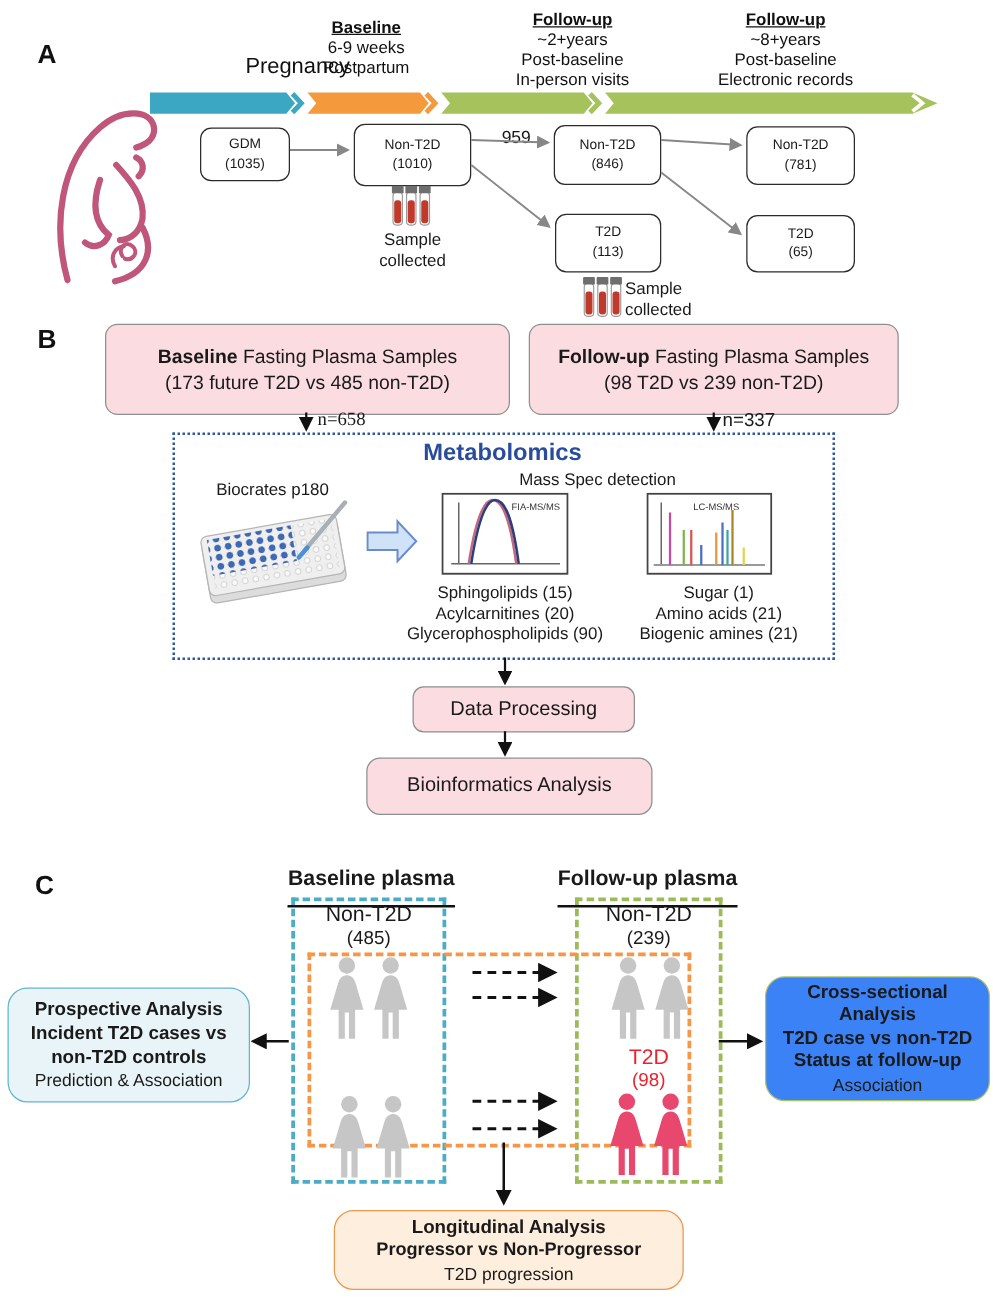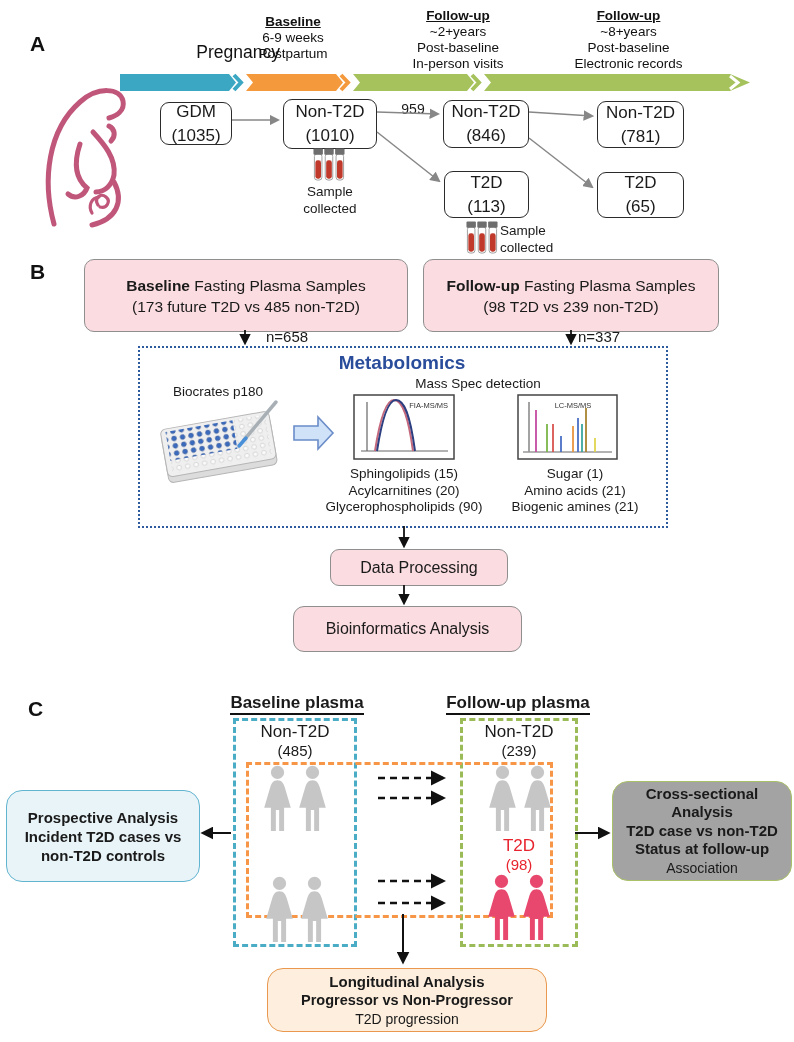--- a/index.html
+++ b/index.html
@@ -4,42 +4,42 @@
 <style>
   html,body{margin:0;padding:0;background:#fff;}
   .stage{position:relative;width:794px;height:1042px;background:#ffffff;
          font-family:"Liberation Sans",sans-serif;color:#1a1a1a;overflow:hidden;}
   .abs{position:absolute;}
   .panel-label{font-size:21px;font-weight:bold;color:#111;}
   .tl-label{font-size:13.5px;line-height:16px;text-align:center;color:#111;}
   .tl-title{font-weight:bold;text-decoration:underline;}
   .preg-label{font-size:17.5px;text-align:right;}
   .nodebox{border:1.7px solid #2b2b2b;border-radius:9px;background:#fff;text-align:center;
-           font-size:17px;line-height:1.4;display:flex;flex-direction:column;justify-content:center;}
+           font-size:11px;line-height:1.4;display:flex;flex-direction:column;justify-content:center;}
   .smalltext{font-size:13.5px;line-height:16.5px;text-align:center;}
   .pinkbox{background:#fbdce1;border:1.5px solid #8f8f8f;border-radius:10px;text-align:center;
            display:flex;flex-direction:column;justify-content:center;font-size:15.5px;line-height:21px;}
   .b{font-weight:bold;}
   .nlabel{font-size:15px;}
   .dottedbox{border:2px dotted #2e5b9f;}
   .metab-title{font-size:19px;font-weight:bold;color:#2a4d9b;text-align:center;}
   .procbox{background:#fbdce1;border:1.5px solid #8f8f8f;border-radius:9px;display:flex;
            align-items:center;justify-content:center;font-size:16px;}
   .hdr-c{font-size:17px;font-weight:bold;text-align:center;}
-  .hdr-c span{border-bottom:2px solid #111;padding-bottom:1px;}
+  .hdr-c span{border-bottom:2px solid #111;padding-bottom:12px;}
   .dash-blue{border:3px dashed #4bacc6;z-index:1;}
   .dash-green{border:3px dashed #9bbb59;z-index:1;}
   .dash-orange{border:3px dashed #f79646;z-index:2;}
   .cgrp{text-align:center;z-index:3;}
   .cgrp .t1{font-size:17px;line-height:20px;}
   .cgrp .t2{font-size:15px;line-height:18px;}
   .red{color:#e8232e;}
   .roundbox{border-radius:16px;text-align:center;display:flex;flex-direction:column;justify-content:center;z-index:3;}
   .prospective{background:#e9f4f8;border:1.6px solid #62b4d0;font-size:15px;line-height:19px;}
-  .cross{background:#a3a3a3;border:1.6px solid #a9c167;font-size:15px;line-height:18.5px;}
+  .cross{background:#3b82f6;border:1.6px solid #a9c167;font-size:15px;line-height:18.5px;}
   .longi{background:#fdeedd;border:1.6px solid #e9984e;font-size:15px;line-height:19px;}
   .sub{font-weight:normal;font-size:14px;}
   .woman{z-index:3;}
   .woman.gray{color:#c6c6c6;}
   .woman.pink{color:#e8486e;}
   svg{display:block;}
   .overlay{z-index:5;pointer-events:none;}
 </style>
 </head>
 <body>
@@ -158,21 +158,21 @@
 
   <div class="abs pinkbox" style="left:84px;top:259px;width:322px;height:71px;">
     <div><span class="b">Baseline</span><span> Fasting Plasma Samples</span></div>
     <div>(173 future T2D vs 485 non-T2D)</div>
   </div>
   <div class="abs pinkbox" style="left:423px;top:259px;width:294px;height:71px;">
     <div><span class="b">Follow-up</span><span> Fasting Plasma Samples</span></div>
     <div>(98 T2D vs 239 non-T2D)</div>
   </div>
 
-  <div class="abs nlabel" style="left:266px;top:328px;">n=658</div>
+  <div class="abs nlabel" style="left:254px;top:328px;font-family:Liberation Serif, serif;">n=658</div>
   <div class="abs nlabel" style="left:578px;top:328px;">n=337</div>
 
   <div class="abs dottedbox" style="left:138px;top:346px;width:526px;height:178px;"></div>
   <div class="abs metab-title" style="left:297px;top:352px;width:210px;">Metabolomics</div>
   <div class="abs smalltext" style="left:398px;top:376px;width:160px;">Mass Spec detection</div>
   <div class="abs smalltext" style="left:158px;top:384px;width:120px;">Biocrates p180</div>
 
   <svg class="abs" style="left:152px;top:398px;" width="134" height="92" viewBox="0 0 134 92">
     <defs>
       <pattern id="wellsW" width="8.6" height="7.4" patternUnits="userSpaceOnUse">
@@ -279,20 +279,21 @@
       <use href="#female"></use>
     </svg>
   <svg class="abs woman pink" style="left:520px;top:874px;" width="33" height="68" viewBox="0 0 36 74">
       <use href="#female"></use>
     </svg>
 
   <div class="abs roundbox prospective" style="left:6px;top:790px;width:192px;height:90px;">
     <div class="b">Prospective Analysis</div>
     <div class="b">Incident T2D cases vs</div>
     <div class="b">non-T2D controls</div>
+    <div class="sub">Prediction &amp; Association</div>
   </div>
   <div class="abs roundbox cross" style="left:612px;top:781px;width:178px;height:98px;">
     <div class="b">Cross-sectional</div>
     <div class="b">Analysis</div>
     <div class="b">T2D case vs non-T2D</div>
     <div class="b">Status at follow-up</div>
     <div class="sub">Association</div>
   </div>
   <div class="abs roundbox longi" style="left:267px;top:968px;width:278px;height:62px;">
     <div class="b">Longitudinal Analysis</div>

